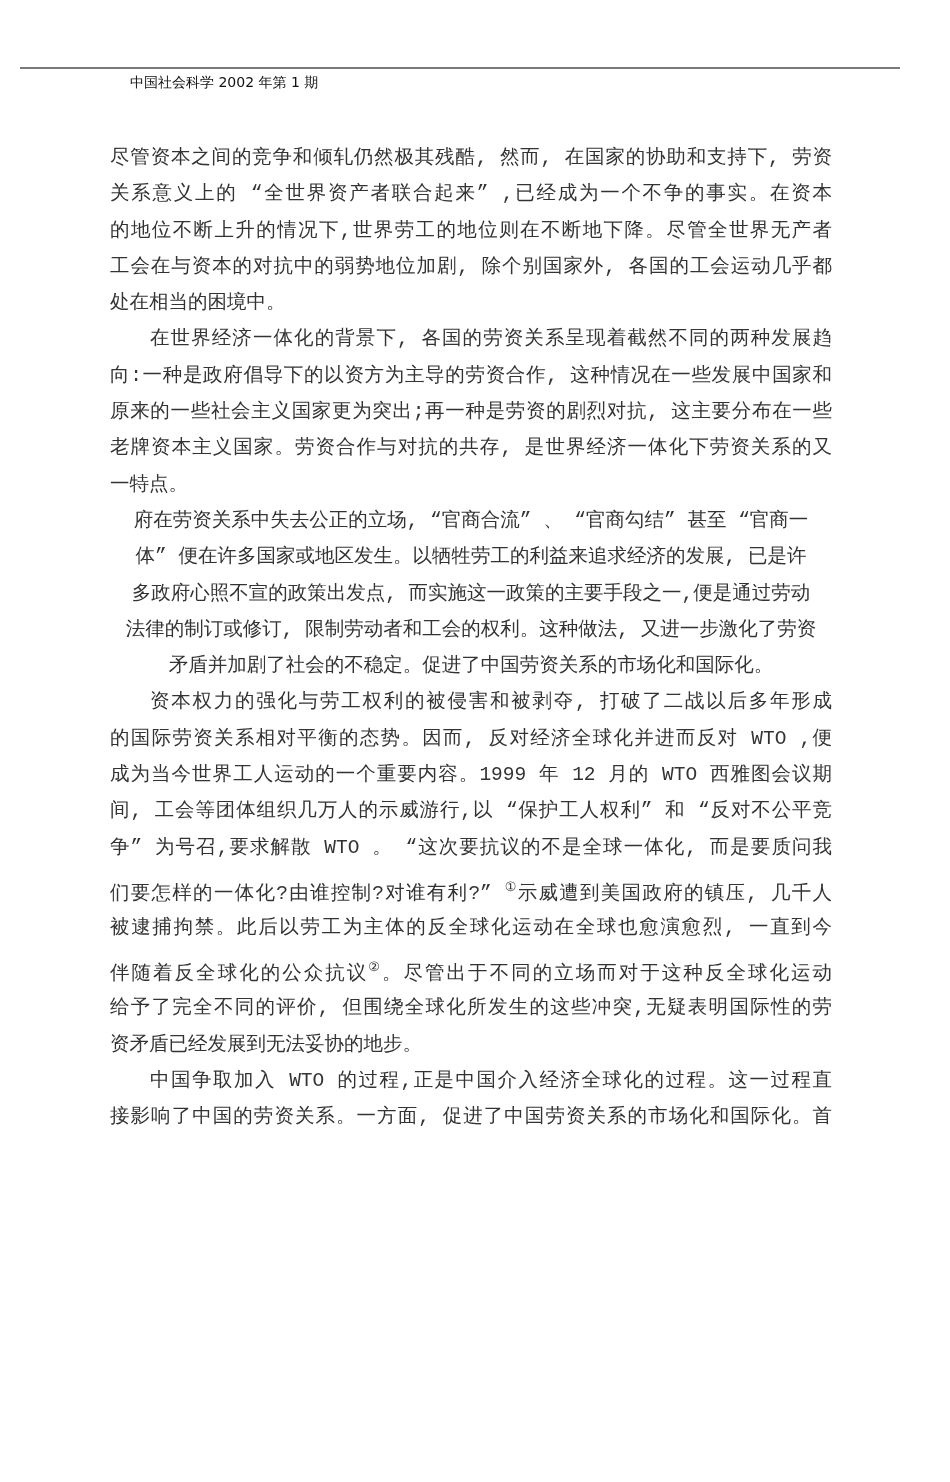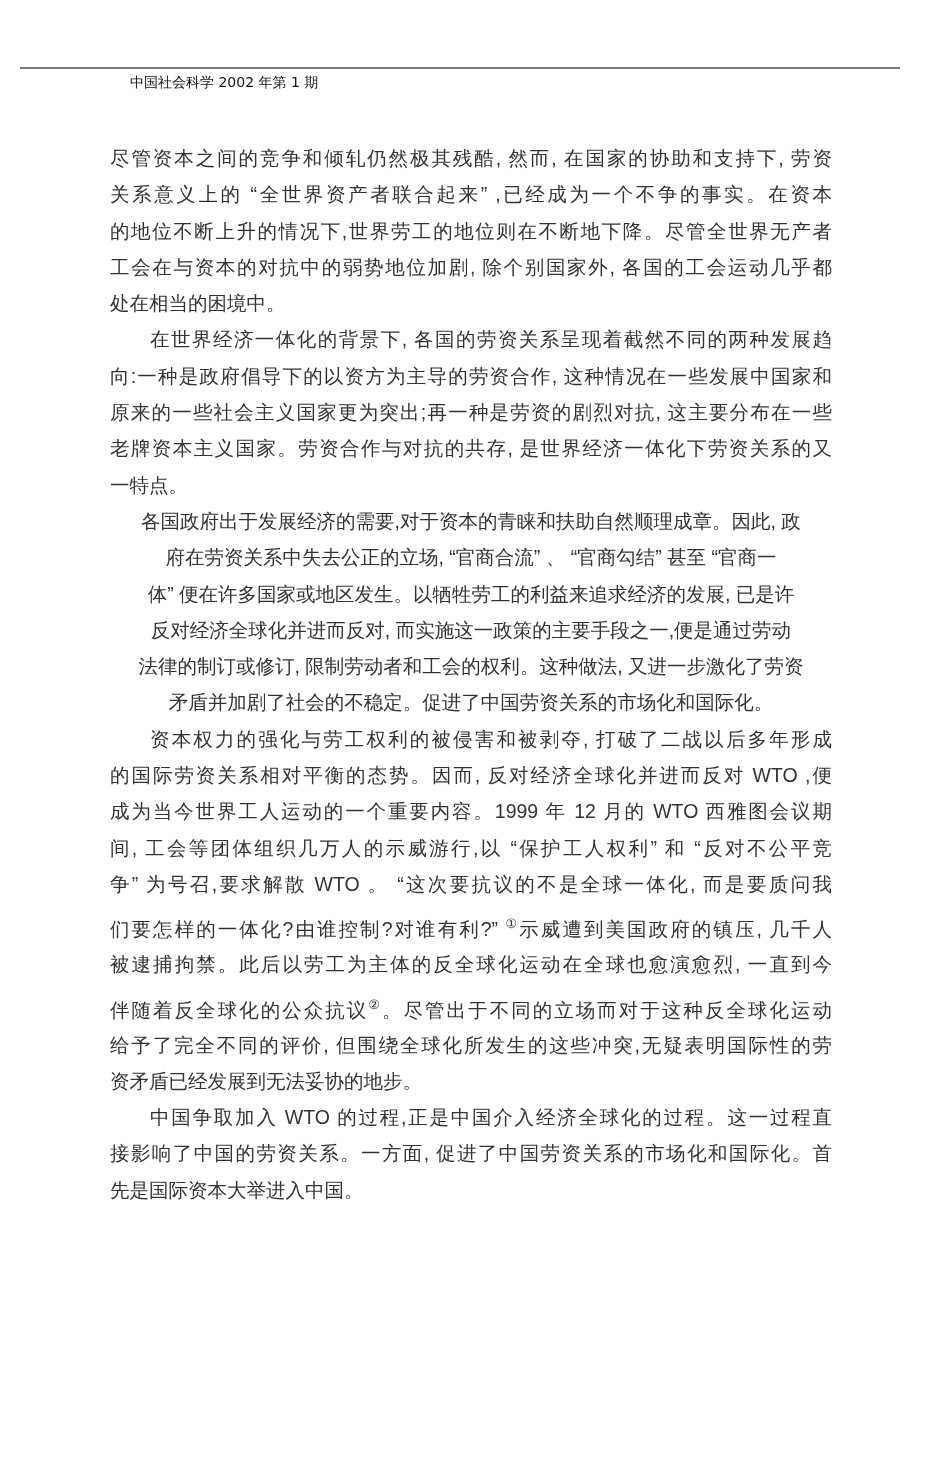--- a/index.html
+++ b/index.html
@@ -3,21 +3,21 @@
 <meta charset="utf-8">
 <style>
   html, body { margin: 0; padding: 0; background: #ffffff; }
   body { width: 950px; height: 1482px; position: relative; overflow: hidden;
          font-family: "DejaVu Sans", "Liberation Sans", sans-serif; color: #333333; }
   .rule { position: absolute; left: 20px; top: 67px; width: 880px; height: 2px; background: #7a7a7a; }
   .running-head { position: absolute; left: 130px; top: 74px; font-size: 14px; color: #111111;
                   font-family: "DejaVu Sans", "Liberation Sans", sans-serif; letter-spacing: 0px; }
   .page { position: absolute; left: 110px; top: 140px; width: 722px; }
   .line { display: block; white-space: nowrap; font-size: 19.5px; height: 36.3px; line-height: 36.3px;
-          font-family: Liberation Sans, sans-serif; color: #333333; text-align: justify;
+          font-family: Liberation Mono, monospace; color: #333333; text-align: justify;
           text-align-last: justify; }
   .line.last { text-align-last: left; }
   .line.indent { padding-left: 40px; }
   .line.center { text-align: center; text-align-last: center; }
   .sup { font-size: 13px; vertical-align: 8px; }
   .gap-big { height: 44px; line-height: 44px; }
 </style>
 </head>
 <body>
 
@@ -36,40 +36,38 @@
 
   <div>
     <span class="line indent">在世界经济一体化的背景下, 各国的劳资关系呈现着截然不同的两种发展趋</span>
     <span class="line">向:一种是政府倡导下的以资方为主导的劳资合作, 这种情况在一些发展中国家和</span>
     <span class="line">原来的一些社会主义国家更为突出;再一种是劳资的剧烈对抗, 这主要分布在一些</span>
     <span class="line">老牌资本主义国家。劳资合作与对抗的共存, 是世界经济一体化下劳资关系的又</span>
     <span class="line last">一特点。</span>
   </div>
 
   <div>
-    <span class="line center">各国政府出于发展经济的需要,对于资本的青睐和扶助自然顺理成章。因此, 政</span>
     <span class="line center">府在劳资关系中失去公正的立场, “官商合流” 、 “官商勾结” 甚至 “官商一</span>
     <span class="line center">体” 便在许多国家或地区发生。以牺牲劳工的利益来追求经济的发展, 已是许</span>
-    <span class="line center">反对经济全球化并进而反对, 而实施这一政策的主要手段之一,便是通过劳动</span>
+    <span class="line center">多政府心照不宣的政策出发点, 而实施这一政策的主要手段之一,便是通过劳动</span>
     <span class="line center">法律的制订或修订, 限制劳动者和工会的权利。这种做法, 又进一步激化了劳资</span>
     <span class="line center">矛盾并加剧了社会的不稳定。促进了中国劳资关系的市场化和国际化。</span>
   </div>
 
   <div>
     <span class="line indent">资本权力的强化与劳工权利的被侵害和被剥夺, 打破了二战以后多年形成</span>
     <span class="line">的国际劳资关系相对平衡的态势。因而, 反对经济全球化并进而反对 WTO ,便</span>
     <span class="line">成为当今世界工人运动的一个重要内容。1999 年 12 月的 WTO 西雅图会议期</span>
     <span class="line">间, 工会等团体组织几万人的示威游行,以 “保护工人权利” 和 “反对不公平竞</span>
     <span class="line">争” 为号召,要求解散 WTO 。 “这次要抗议的不是全球一体化, 而是要质问我</span>
     <span class="line gap-big"><span>们要怎样的一体化?由谁控制?对谁有利?” </span><span class="sup">①</span><span>示威遭到美国政府的镇压, 几千人</span></span>
     <span class="line">被逮捕拘禁。此后以劳工为主体的反全球化运动在全球也愈演愈烈, 一直到今</span>
     <span class="line gap-big"><span>伴随着反全球化的公众抗议</span><span class="sup">②</span><span>。尽管出于不同的立场而对于这种反全球化运动</span></span>
     <span class="line">给予了完全不同的评价, 但围绕全球化所发生的这些冲突,无疑表明国际性的劳</span>
     <span class="line last">资矛盾已经发展到无法妥协的地步。</span>
   </div>
 
   <div>
     <span class="line indent">中国争取加入 WTO 的过程,正是中国介入经济全球化的过程。这一过程直</span>
     <span class="line">接影响了中国的劳资关系。一方面, 促进了中国劳资关系的市场化和国际化。首</span>
-    <span class="line last">先是国际资本大举进入中国。</span>
   </div>
 
 </div>
 
 </body></html>

